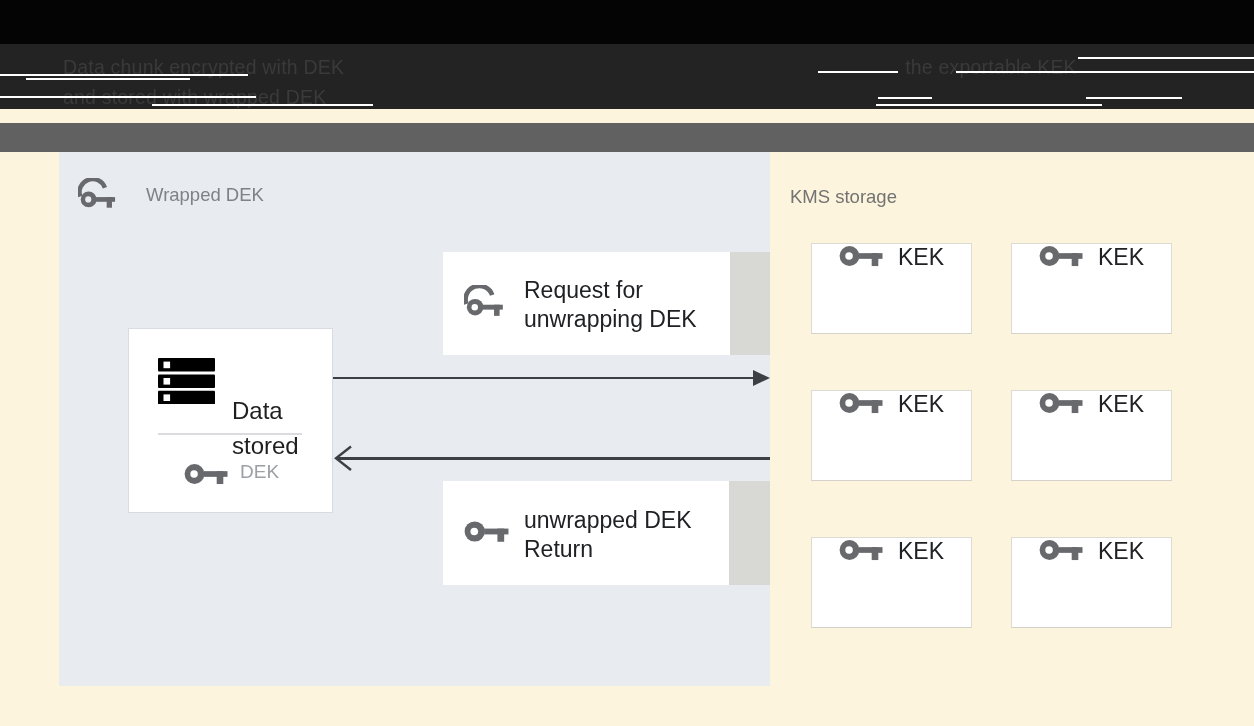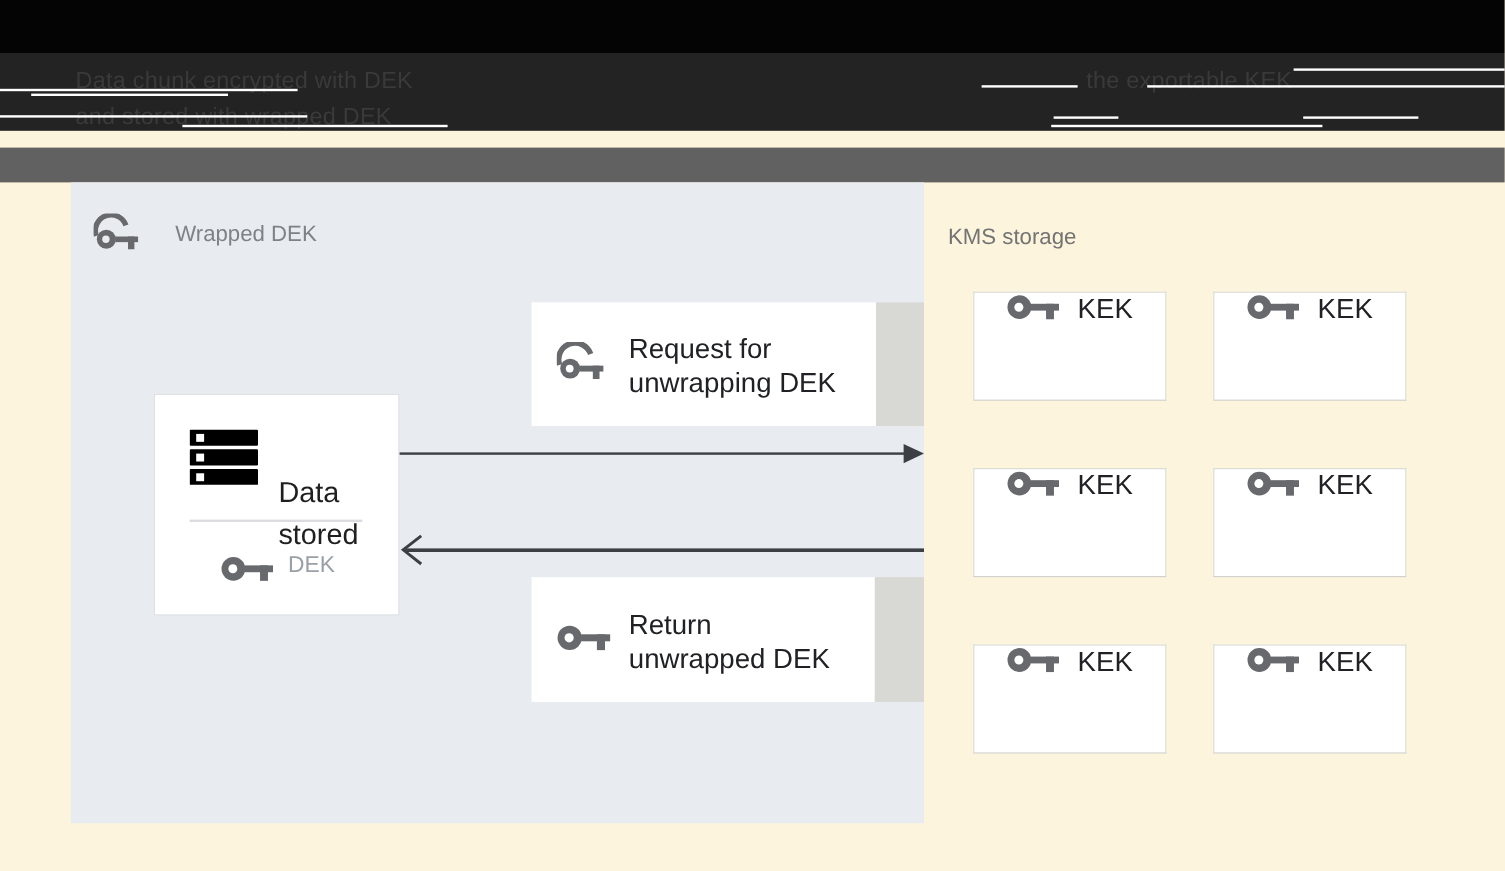--- a/index.html
+++ b/index.html
@@ -130,22 +130,22 @@
 
   <div class="white-box" style="left:443px;top:481px;width:286px;height:104px;"></div>
   <div class="shadow-strip" style="left:729px;top:481px;width:41px;height:104px;"></div>
   <svg class="icon" style="position:absolute;left:464px;top:519px;" width="46" height="25" viewBox="0 0 30 16">
     <circle cx="7" cy="8" r="6.6" fill="currentColor"></circle>
     <circle cx="6.7" cy="8" r="2.5" fill="#ffffff"></circle>
     <rect x="13.2" y="6.1" width="15.8" height="3.8" fill="currentColor"></rect>
     <rect x="21.8" y="6.1" width="4.4" height="8.6" fill="currentColor"></rect>
   </svg>
   <div class="node-text" style="left:524px;top:506px;">
+    <div>unwrapped DEK</div>
     <div>Return</div>
-    <div>unwrapped DEK</div>
   </div>
 
   <div class="arrow-line" style="left:333px;top:376.5px;width:424px;"></div>
   <div class="arrow-head-right" style="left:753px;top:369.5px;"></div>
 
   <div class="arrow-line" style="left:338px;top:457px;width:432px;"></div>
   <svg style="position:absolute;left:333px;top:445px;" width="20" height="27" viewBox="0 0 20 27">
     <path d="M18 1.5 L3 13.2 L18 25" fill="none" stroke="#3c4045" stroke-width="2.4"></path>
   </svg>
 

